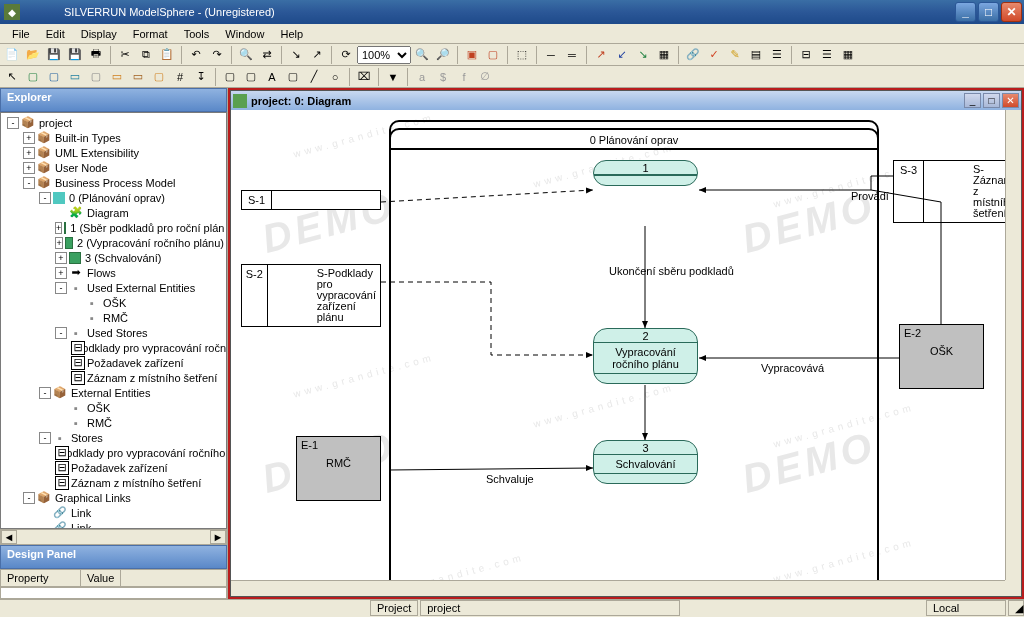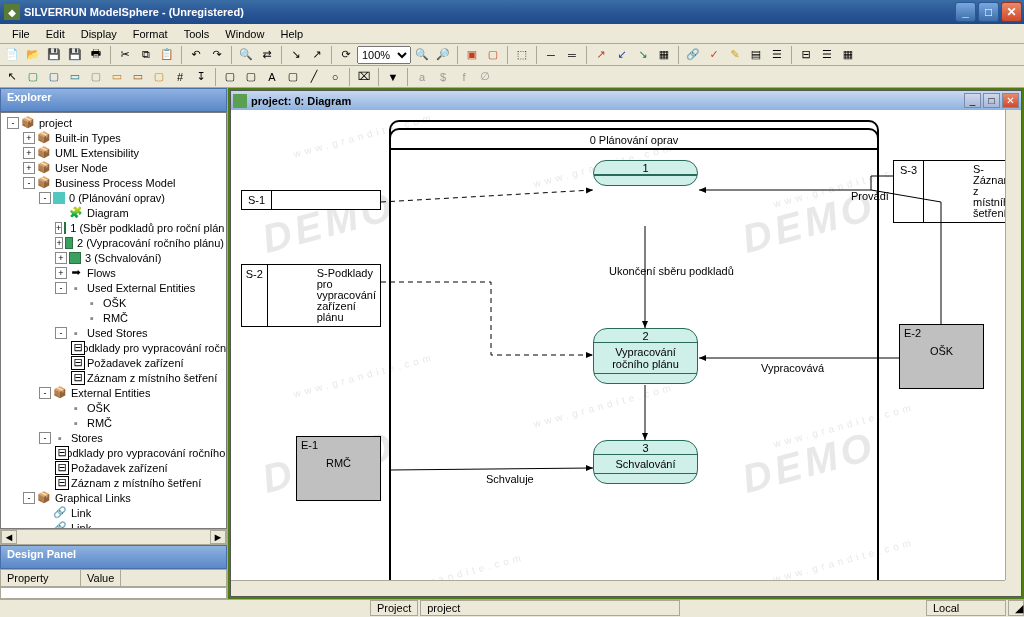--- a/index.html
+++ b/index.html
@@ -1,40 +1,40 @@
 <!DOCTYPE html>
 <html><head>
 <meta charset="utf-8">
 <style>
 * { margin: 0; padding: 0; box-sizing: border-box; font-family: Tahoma, Arial, sans-serif; font-size: 11px; }
 body { background: #ece9d8; overflow: hidden; width: 1024px; height: 617px; }
 
 
 .titlebar { height: 24px; background: linear-gradient(to bottom, #3a6ea5, #2b5797, #1e4a8a); display: flex; align-items: center; padding: 0 2px 0 4px; color: #fff; }
 .titlebar .app-icon { width: 16px; height: 16px; background: #5a7a3a; margin-right: 4px; display:flex;align-items:center;justify-content:center;font-size:10px;}
-.titlebar .title-text { flex: 1; font-weight: bold; }
+.titlebar .title-text { flex: 1; font-weight: normal; margin-left: 40px; }
 .titlebar .win-btns { display: flex; gap: 2px; }
 .titlebar .wbtn { width: 21px; height: 20px; background: linear-gradient(to bottom,#7ba7e0,#3a6ea5); border: 1px solid #2b5797; border-radius: 3px; display:flex;align-items:center;justify-content:center;color:#fff;font-weight:bold;font-size:12px; }
 .titlebar .wbtn.close { background: linear-gradient(to bottom,#e88a6e,#d04a2a); border-color:#a03010;}
 
 
 .menubar { height: 20px; background: #ece9d8; display: flex; align-items: center; padding: 0 4px; border-bottom: 1px solid #aca899;}
 .menubar span { padding: 2px 8px; cursor: default; }
 
 
 .toolbar-strip { background:#ece9d8; border-bottom:1px solid #aca899; display:flex; align-items:center; padding:1px 2px; height:22px; gap:1px;}
 .toolbar-strip.row2 { height:22px;}
 .tool-sep { width:1px; height:18px; background:#aca899; margin:0 3px; }
 .tool-btn { width:20px;height:20px;display:flex;align-items:center;justify-content:center;border:1px solid transparent;}
 .zoom-sel { height:18px; font-size:11px; width:54px;}
 
 
 .app-body { position:absolute; top:88px; left:0; right:0; bottom:18px; display:flex; }
 .left-col { width:228px; display:flex; flex-direction:column; border-right:1px solid #aca899; background:#ece9d8;}
-.right-col { flex:1; background:#4d7c0f; position:relative; padding:2px;}
+.right-col { flex:1; background:#b91c1c; position:relative; padding:2px;}
 
 
 .panel-header { height:24px; background:linear-gradient(to bottom,#8fb2e0,#5a88c8); color:#fff; font-weight:bold; padding:2px 6px; border:1px solid #4a6fa8;}
 .explorer-body { flex:1; background:#fff; border:1px solid #7a7a7a; overflow:auto; padding:2px 0;}
 .tree-row { display:flex; align-items:center; height:15px; white-space:nowrap; }
 .tree-exp { width:12px; height:12px; font-size:9px; text-align:center; line-height:10px; border:1px solid #888; margin-right:2px; cursor:pointer;}
 .tree-exp.blank{border:none;}
 .tree-ico { width:14px;height:14px;display:inline-flex;align-items:center;justify-content:center;margin-right:2px;font-size:11px;}
 .tree-ico.pkg{color:#c9a040;}
 .tree-ico.green{background:#3aa060;width:12px;height:12px;border:1px solid #2a7040;}

